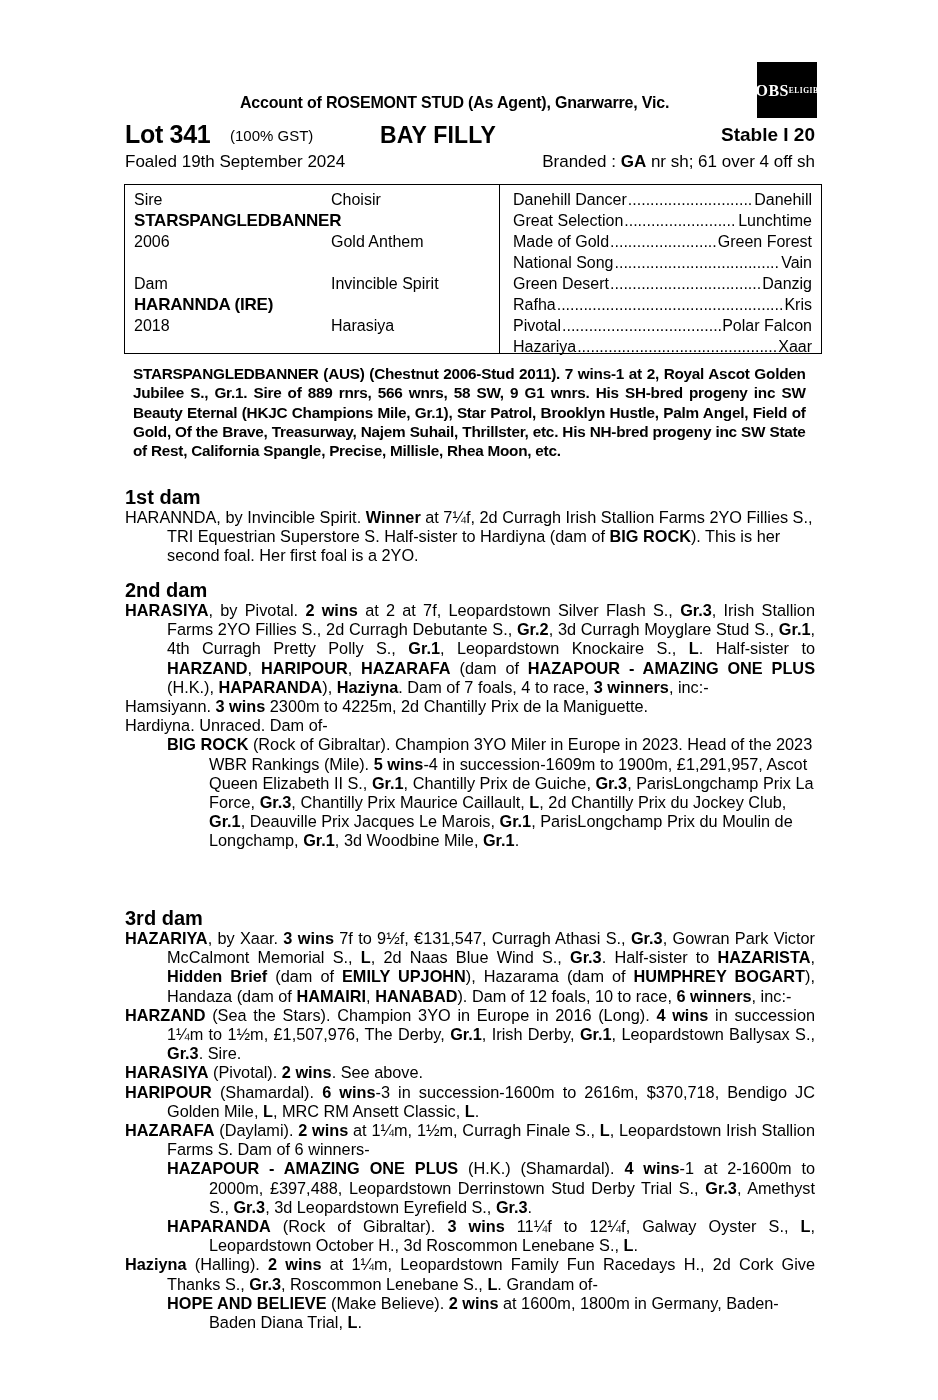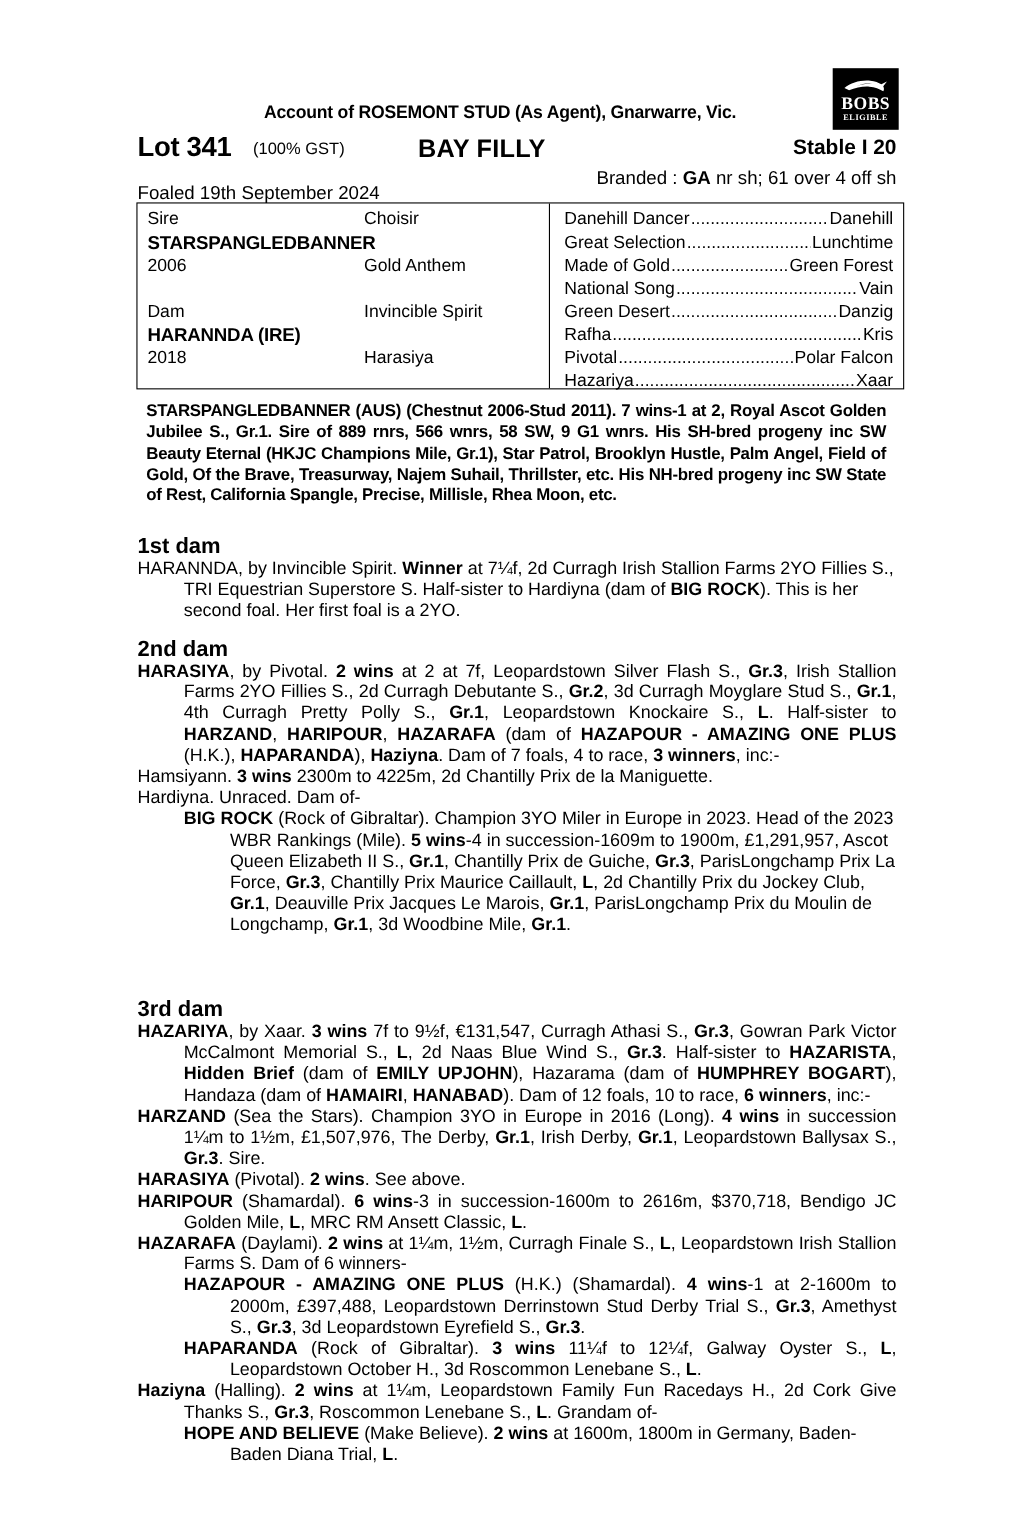--- a/index.html
+++ b/index.html
@@ -35,21 +35,21 @@
     font-weight: bold; font-size: 16.5px; letter-spacing: -0.2px;
     font-family: "Liberation Sans", sans-serif;
     transform: scaleX(0.97); transform-origin: left center;
     white-space: nowrap;
   }
 
   .bobs-logo {
     position: absolute; left: 757px; top: 62px;
     width: 60px; height: 56px;
     background: #000; color: #fff;
-    display: flex; flex-direction: column;
+    display: flex; 
     align-items: center; justify-content: center;
   }
   .bobs-horse { width: 42px; height: 17px; margin-bottom: 1px; }
   .bobs-name {
     font-family: "Liberation Serif", serif;
     font-size: 16px; font-weight: bold; line-height: 15px;
     letter-spacing: 0.4px;
   }
   .bobs-sub {
     font-family: "Liberation Serif", serif;
@@ -76,21 +76,21 @@
   }
   .lot-stable {
     position: absolute; right: 0; top: 4px;
     font-size: 19px; font-weight: bold;
   }
 
   .foaled-row {
     position: absolute; left: 125px; top: 152px;
     width: 690px; height: 24px; font-size: 17px;
   }
-  .foaled-txt { position: absolute; left: 0; top: 14px; text-align: center; }
+  .foaled-txt { position: absolute; left: 0; top: 0; text-align: center; }
   .branded-txt { position: absolute; right: 0; top: 0; white-space: nowrap; }
   .branded-txt b { font-weight: bold; }
 
   
   .ped-table {
     position: absolute; left: 124px; top: 184px;
     width: 698px; height: 170px;
     border: 1.5px solid #000;
     padding-left: 24px;
   }

